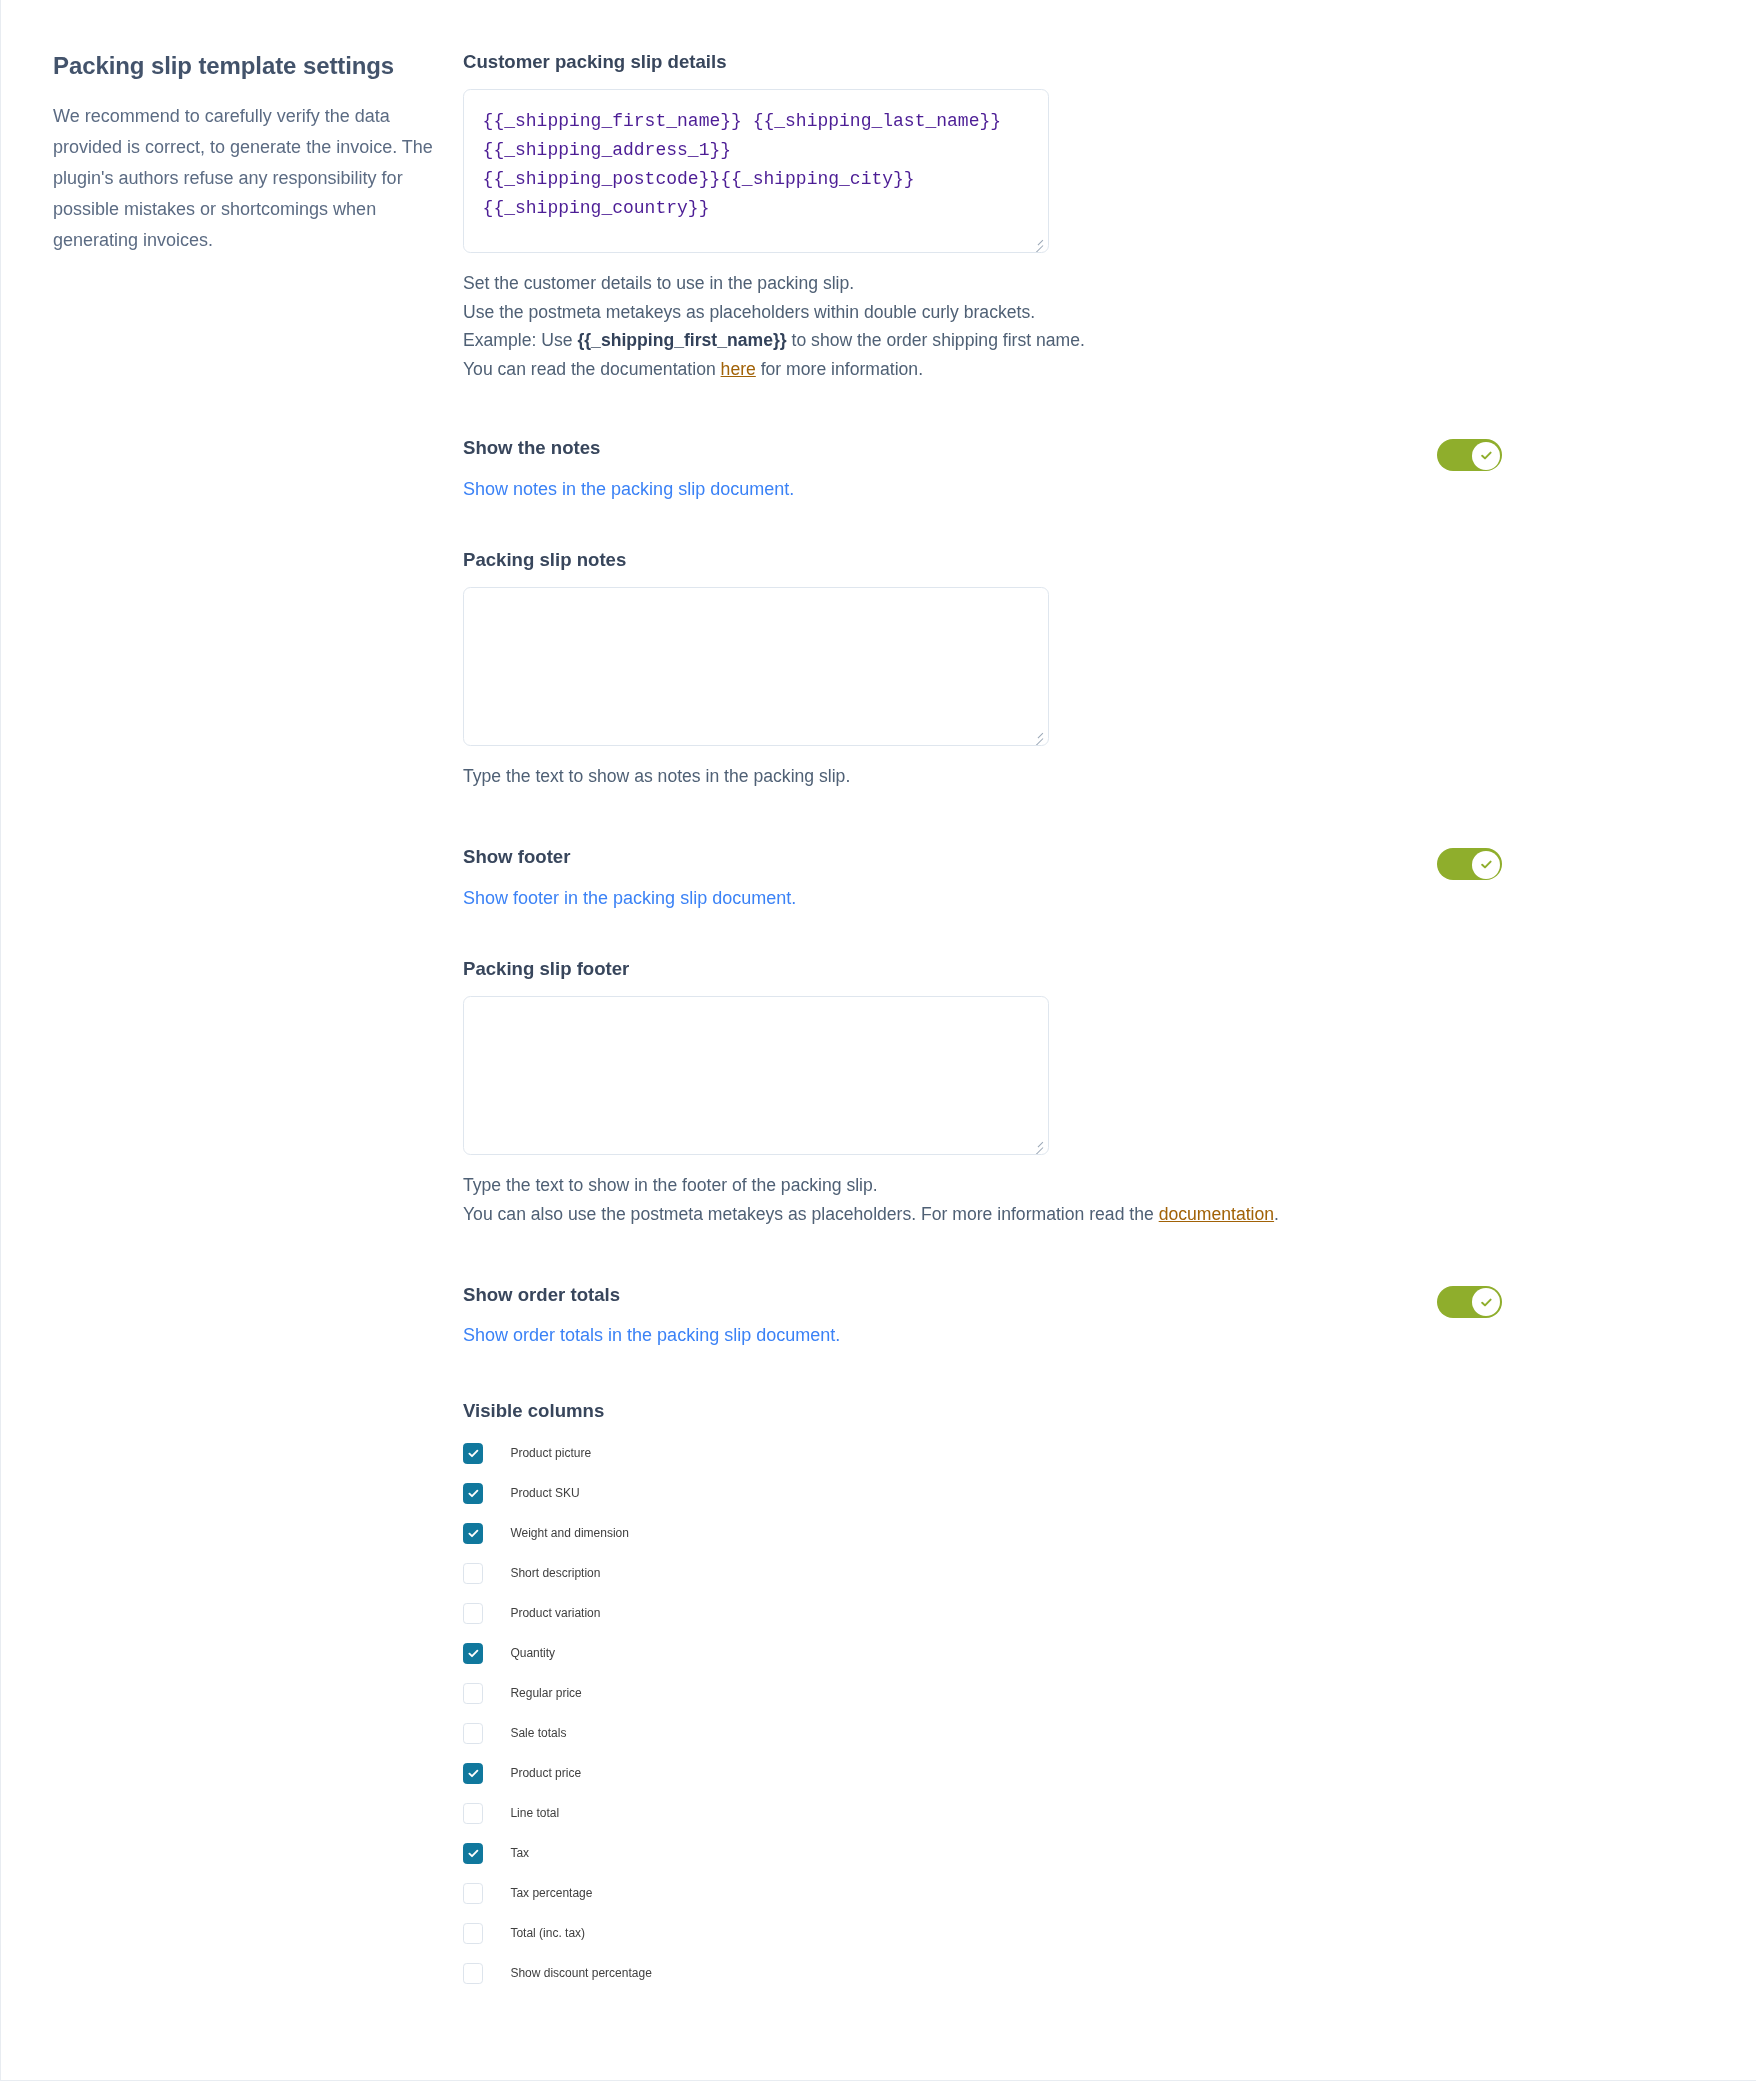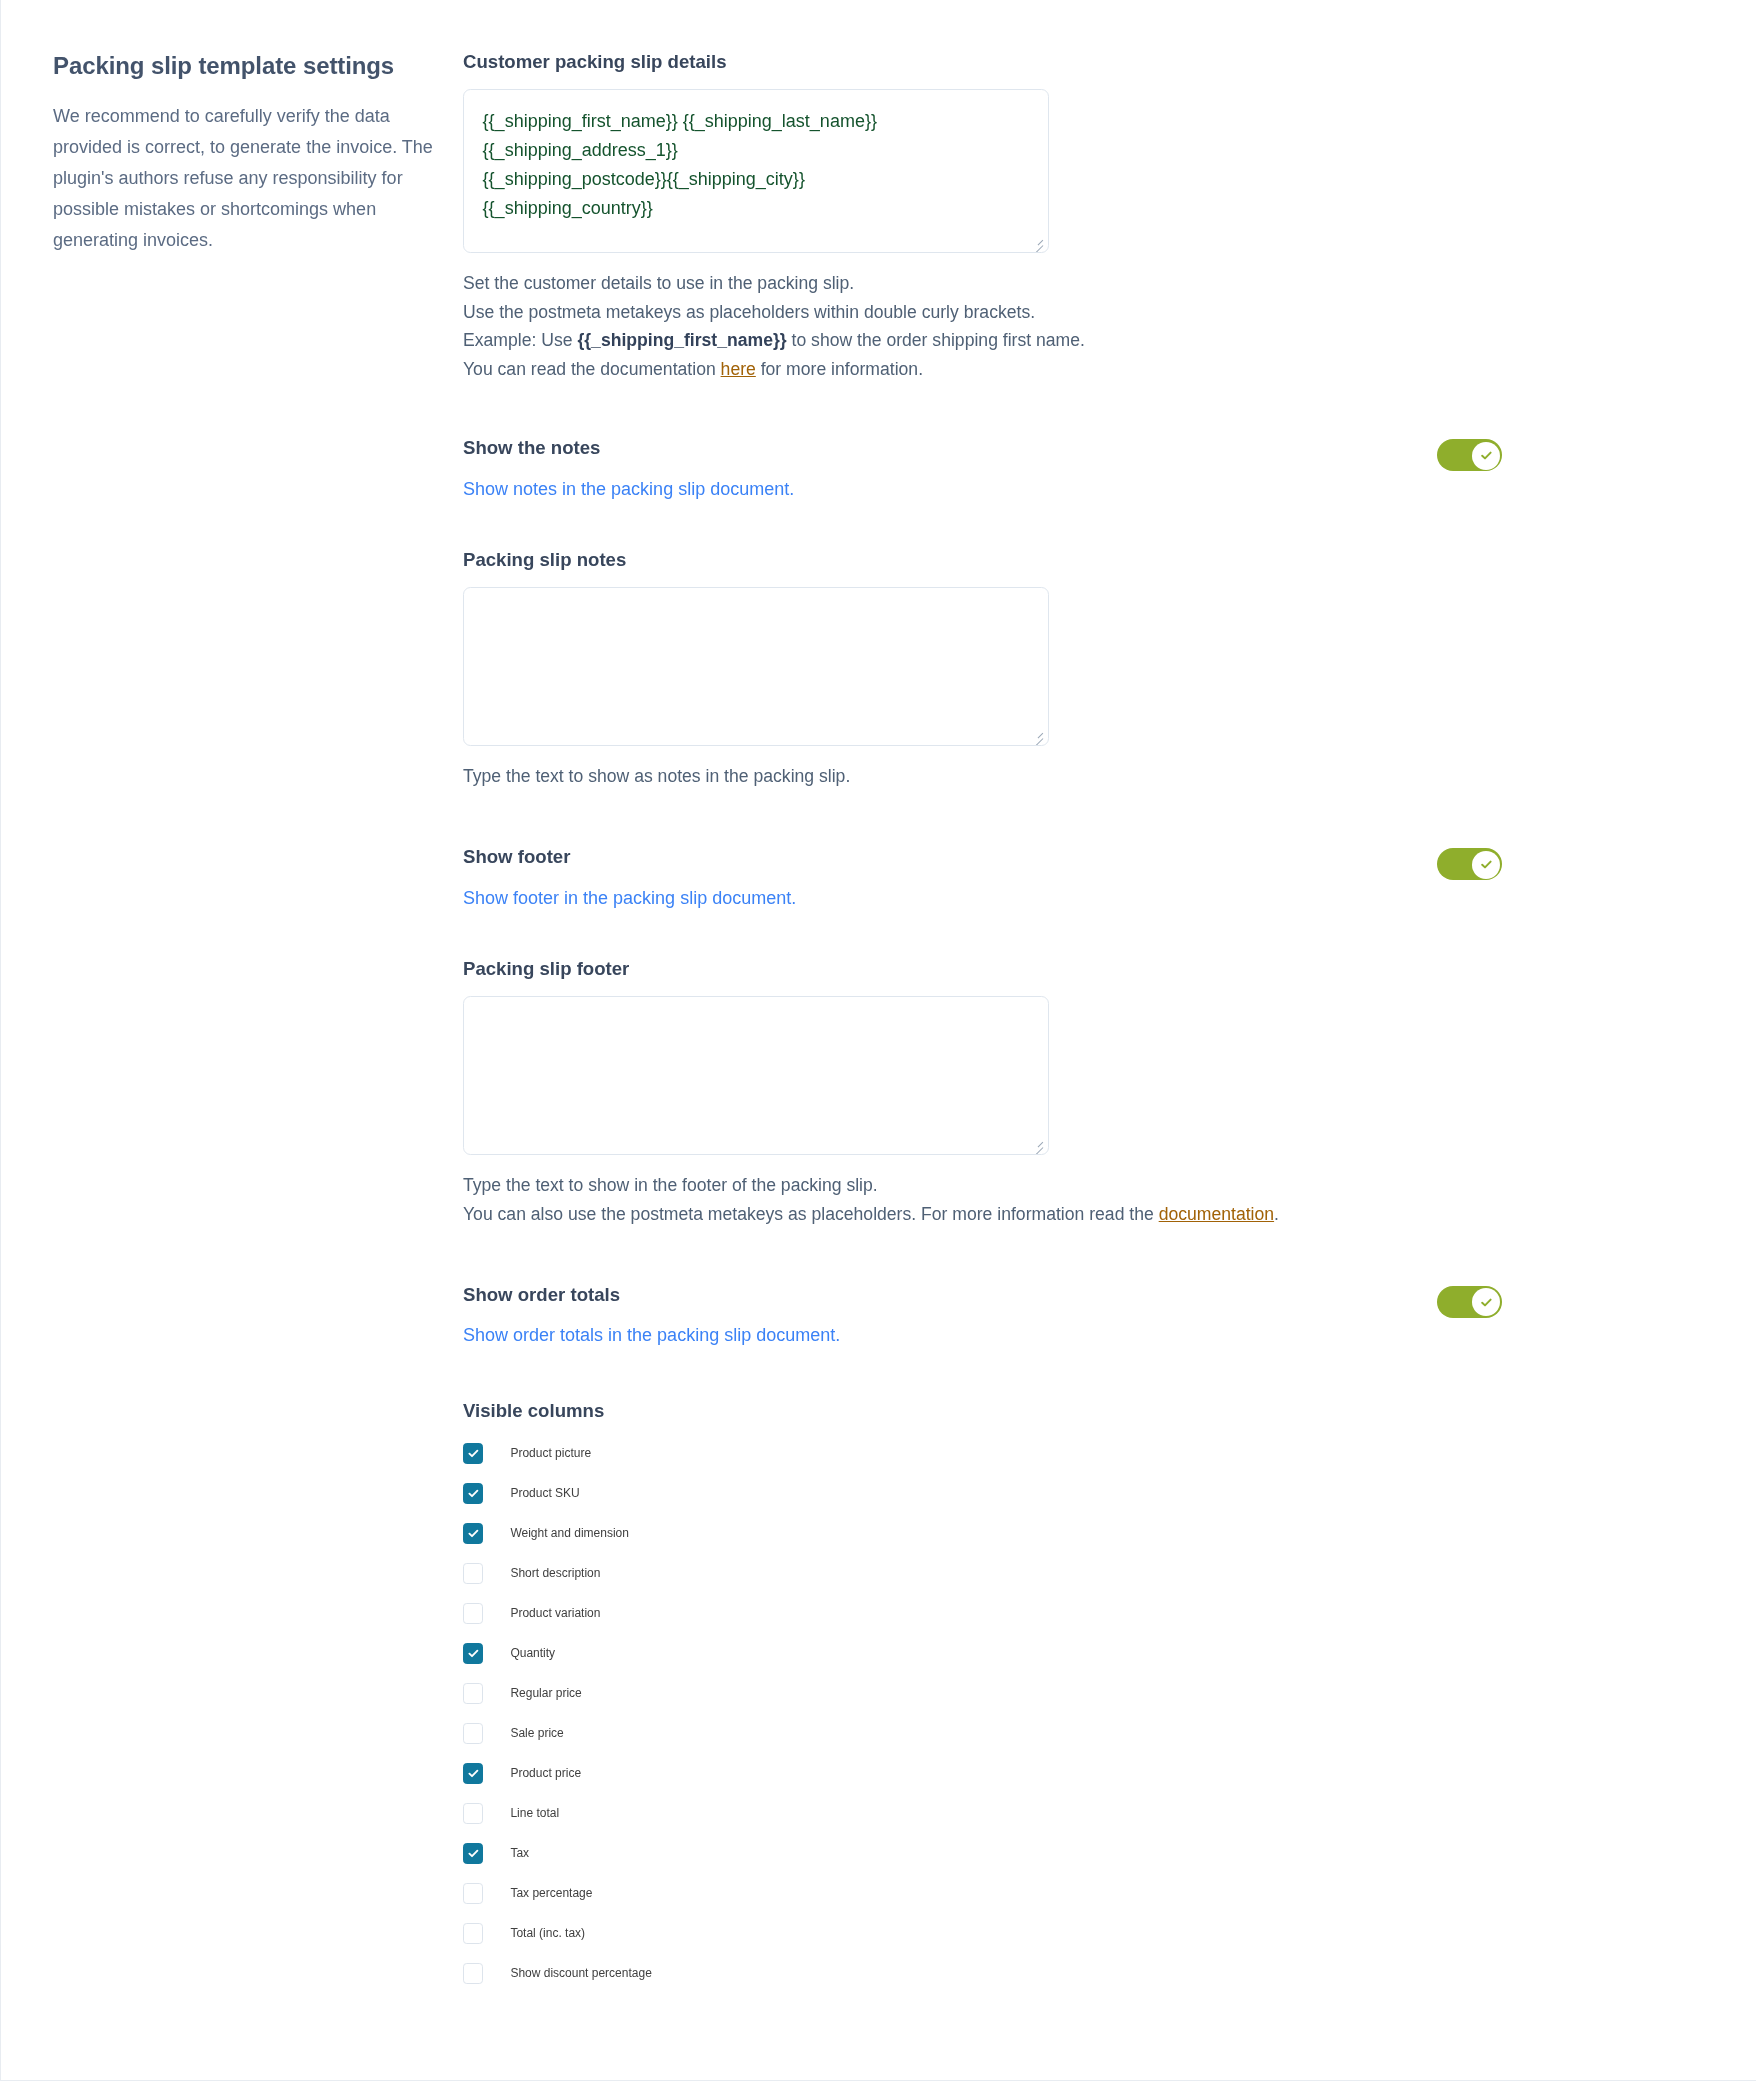--- a/index.html
+++ b/index.html
@@ -72,24 +72,24 @@
     line-height: 1.2;
     margin: 0 0 16px 0;
   }
 
   .textarea-box {
     width: 586px;
     box-sizing: border-box;
     border: 1.4px solid #dfe6ee;
     border-radius: 7.4px;
     background: #ffffff;
-    font-family: Liberation Sans, sans-serif;
+    font-family: Liberation Mono, monospace;
     font-size: 18px;
     line-height: 1.62;
-    color: #14532d;
+    color: #4c1d95;
     padding: 16.7px 18.6px;
     white-space: pre-wrap;
     position: relative;
     overflow: hidden;
   }
   .textarea-box.tall-address { height: 164px; }
   .textarea-box.empty-box { height: 159px; }
 
   .resize-grip {
     position: absolute;
@@ -365,21 +365,21 @@
                 </svg>
               </span>
               <span class="check-label">Regular price</span>
             </div>
             <div class="check-item">
               <span class="cbox">
                 <svg width="13" height="13" viewBox="0 0 14 14">
                   <path d="M2.6 7.2 L5.4 9.9 L11.2 4.0" fill="none" stroke="#ffffff" stroke-width="2" stroke-linecap="round" stroke-linejoin="round"></path>
                 </svg>
               </span>
-              <span class="check-label">Sale price</span>
+              <span class="check-label">Sale totals</span>
             </div>
             <div class="check-item">
               <span class="cbox on">
                 <svg width="13" height="13" viewBox="0 0 14 14">
                   <path d="M2.6 7.2 L5.4 9.9 L11.2 4.0" fill="none" stroke="#ffffff" stroke-width="2" stroke-linecap="round" stroke-linejoin="round"></path>
                 </svg>
               </span>
               <span class="check-label">Product price</span>
             </div>
             <div class="check-item">

